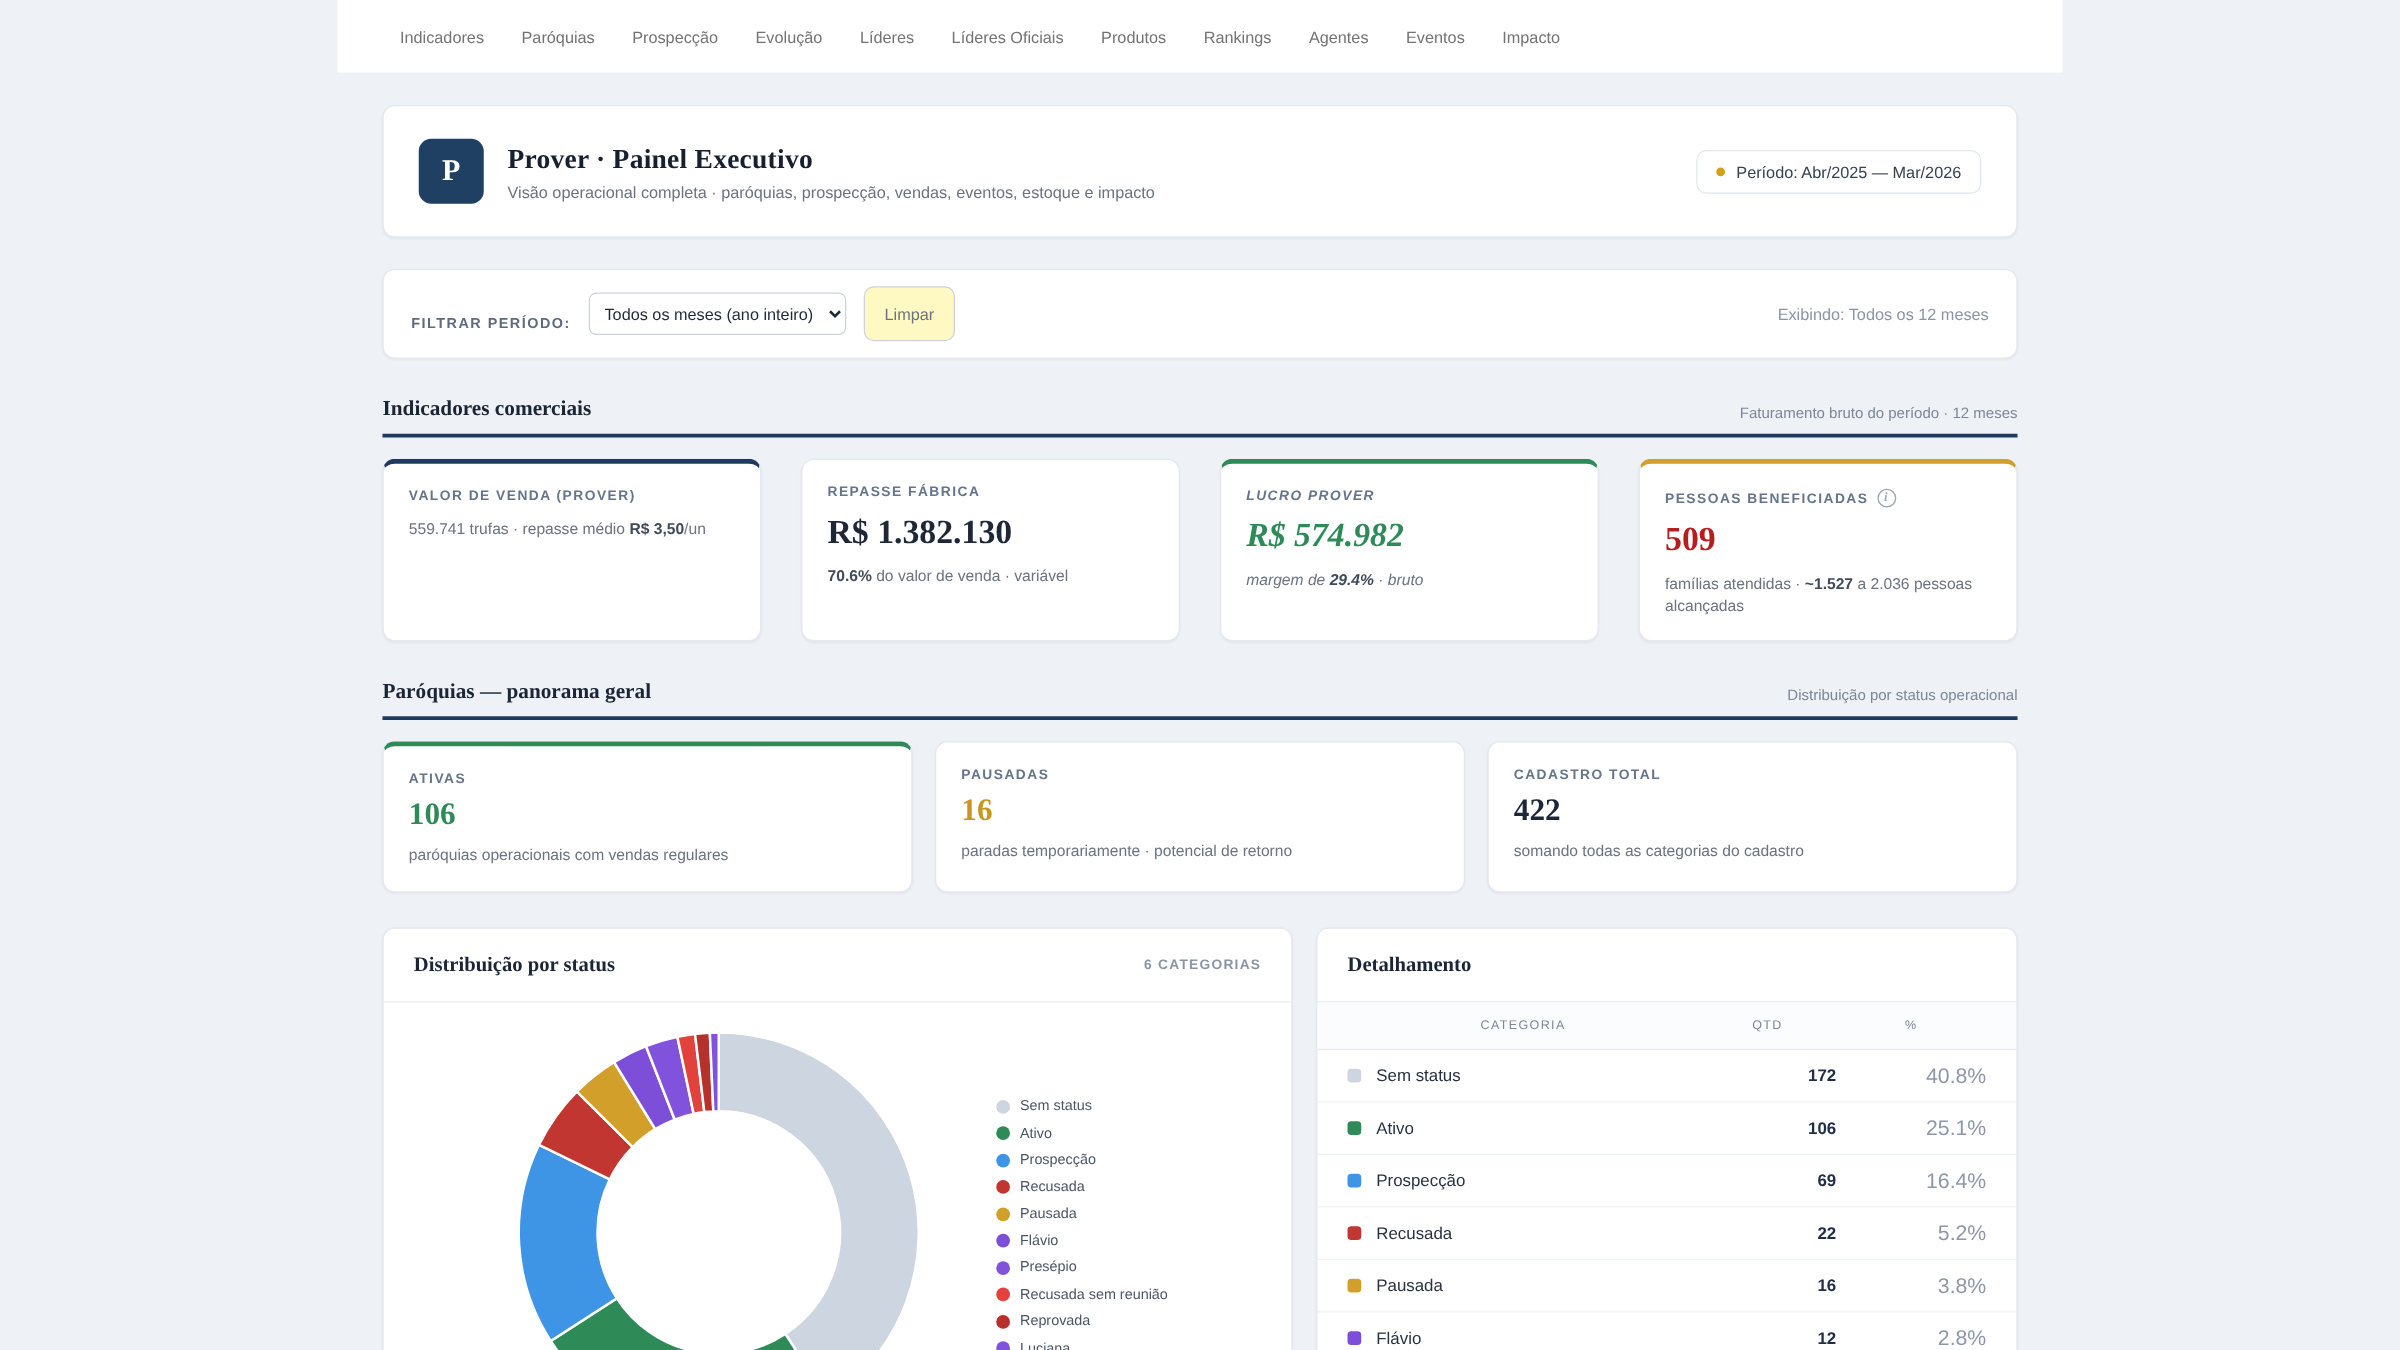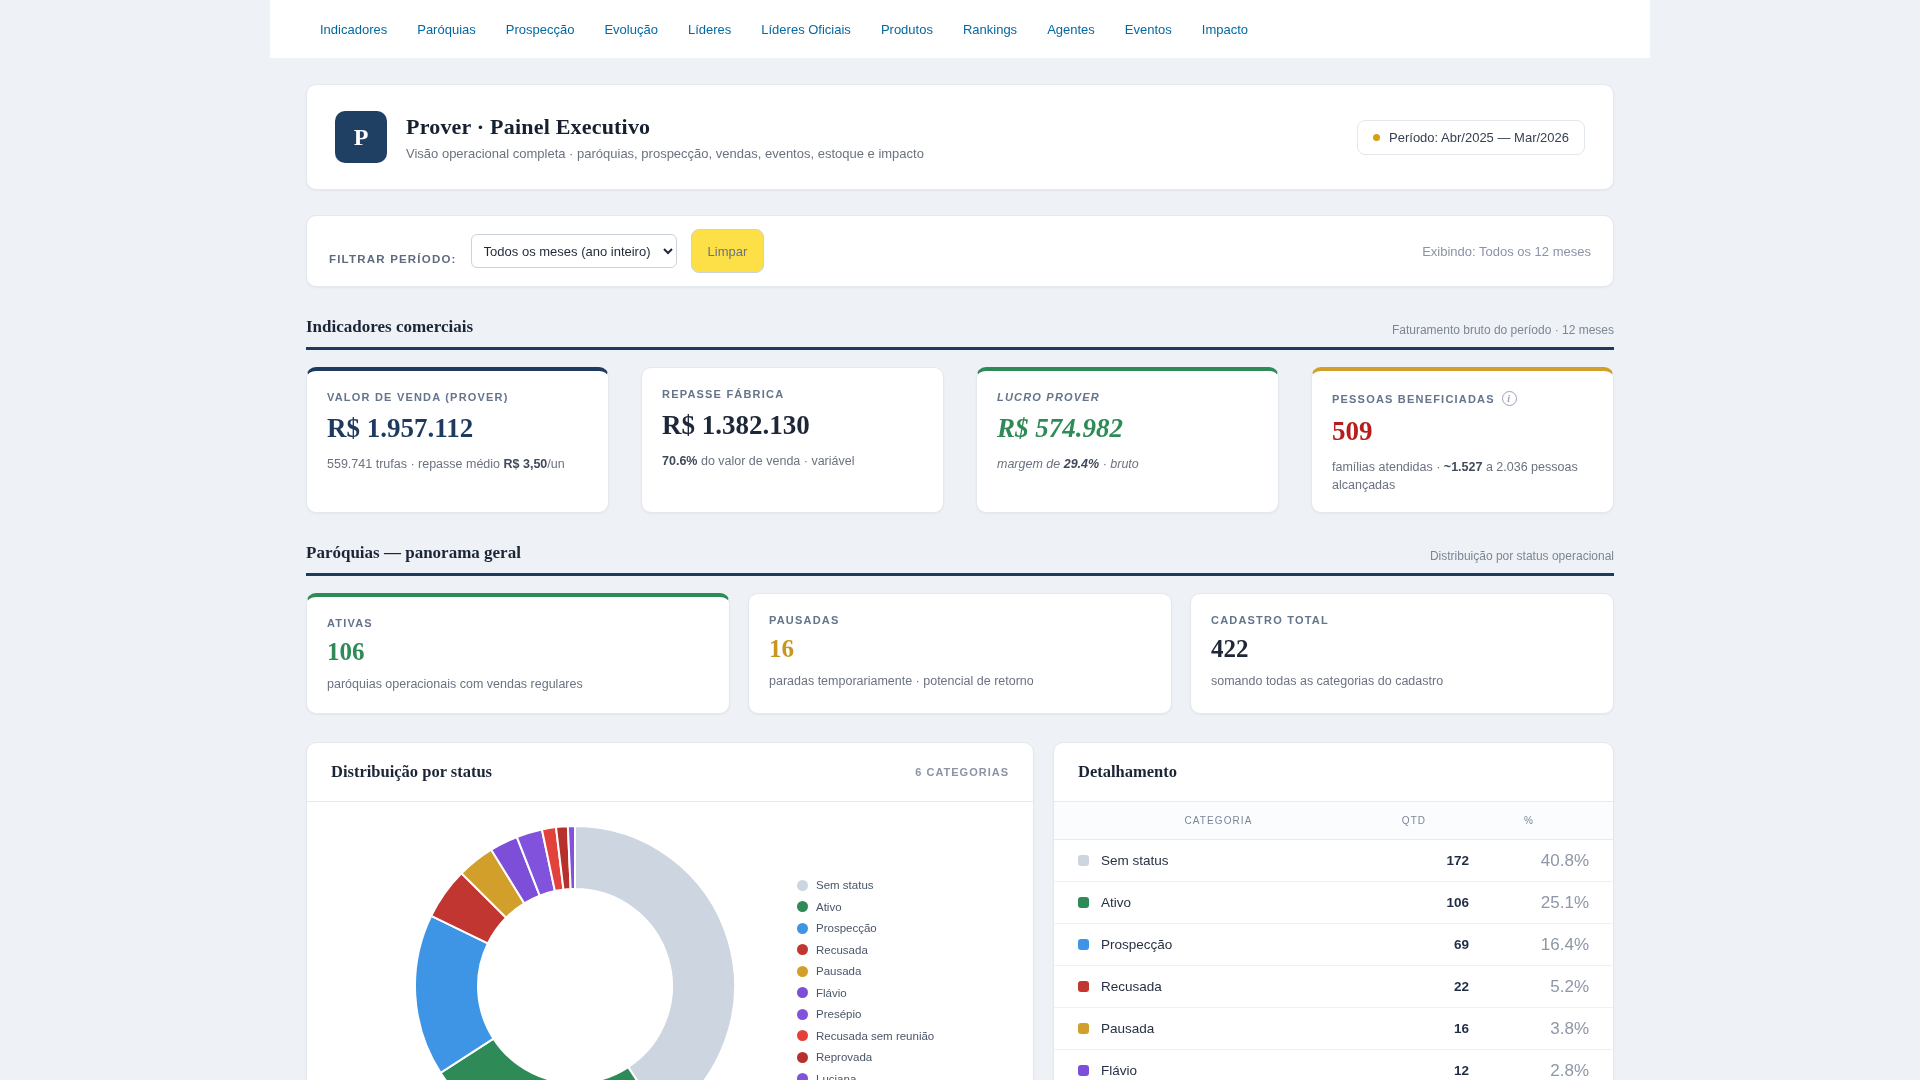--- a/index.html
+++ b/index.html
@@ -3,21 +3,21 @@
 <meta charset="utf-8">
 <style>
   * { margin:0; padding:0; box-sizing:border-box; }
   html,body { width:1920px; height:1080px; overflow:hidden; background:#eef1f6;
               font-family:"Liberation Sans", sans-serif; color:#1f2937; }
   .serif { font-family:"Liberation Serif", serif; }
 
   
   .topnav { width:1380px; height:58px; margin:0 auto; background:#ffffff;
             display:flex; align-items:center; padding:0 50px; gap:30px; }
-  .nav-item { font-size:13px; color:#0369a1; cursor:pointer; white-space:nowrap; }
+  .nav-item { font-size:13px; color:#737373; cursor:pointer; white-space:nowrap; }
 
   
   .container { width:1308px; margin:26px auto 0; }
 
   
   .card { background:#fff; border:1px solid #e4e8ef; border-radius:10px;
           box-shadow:0 1px 2px rgba(16,24,40,.05); }
 
   
   .header-card { display:flex; align-items:center; padding:26px 28px; }
@@ -32,21 +32,21 @@
   .dot-gold { width:7px; height:7px; border-radius:50%; background:#d4a017; }
 
   
   .filter-card { margin-top:25px; display:flex; align-items:center; padding:13px 22px; }
   .filter-label { font-size:11.5px; font-weight:bold; letter-spacing:1.2px; color:#5f6b7d;
                   text-transform:uppercase;margin-top:15px; }
   .filter-select { margin-left:14px; width:206px; height:34px; border:1px solid #cbd2dc;
                    border-radius:6px; background:#fff; font-size:13px; color:#1f2937;
                    padding:0 8px; font-family:"Liberation Sans", sans-serif; }
   .clear-btn { margin-left:14px; height:44px; padding:14px 16px; border:1px solid #cbd2dc;
-               border-radius:8px; background:#fde047; font-size:13px; color:#6b7280; cursor:pointer;
+               border-radius:8px; background:#fef9c3; font-size:13px; color:#6b7280; cursor:pointer;
                font-family:"Liberation Sans", sans-serif; }
   .filter-right { margin-left:auto; font-size:13px; color:#8a94a6; }
 
   
   .section-head { margin-top:30px; display:flex; align-items:flex-end; justify-content:space-between;
                   border-bottom:3px solid #1f3a5f; padding-bottom:10px; }
   .section-title { font-size:17px; font-weight:bold; color:#1b2536; }
   .section-right { font-size:12px; color:#7c8696; }
 
   
@@ -139,21 +139,20 @@
   <div class="section-head">
     <span class="section-title serif">Indicadores comerciais</span>
     <span class="section-right">Faturamento bruto do período · 12 meses</span>
   </div>
 
   <div class="kpi-grid" id="kpi-grid">
       <div class="card kpi-card accented" style="border-top-color: rgb(30, 58, 95);">
         <div class="kpi-label">
           <span>VALOR DE VENDA (PROVER)</span>
         </div>
-        <div class="kpi-value serif" style="color: rgb(30, 58, 95);">R$ 1.957.112</div>
         <div class="kpi-sub"><span>559.741 trufas · repasse médio </span><b>R$ 3,50</b><span>/un</span></div>
       </div>
       <div class="card kpi-card">
         <div class="kpi-label">
           <span>REPASSE FÁBRICA</span>
         </div>
         <div class="kpi-value serif" style="color: rgb(29, 39, 56);">R$ 1.382.130</div>
         <div class="kpi-sub"><span></span><b>70.6%</b><span> do valor de venda · variável</span></div>
       </div>
       <div class="card kpi-card accented" style="border-top-color: rgb(46, 139, 87); font-style: italic;">

